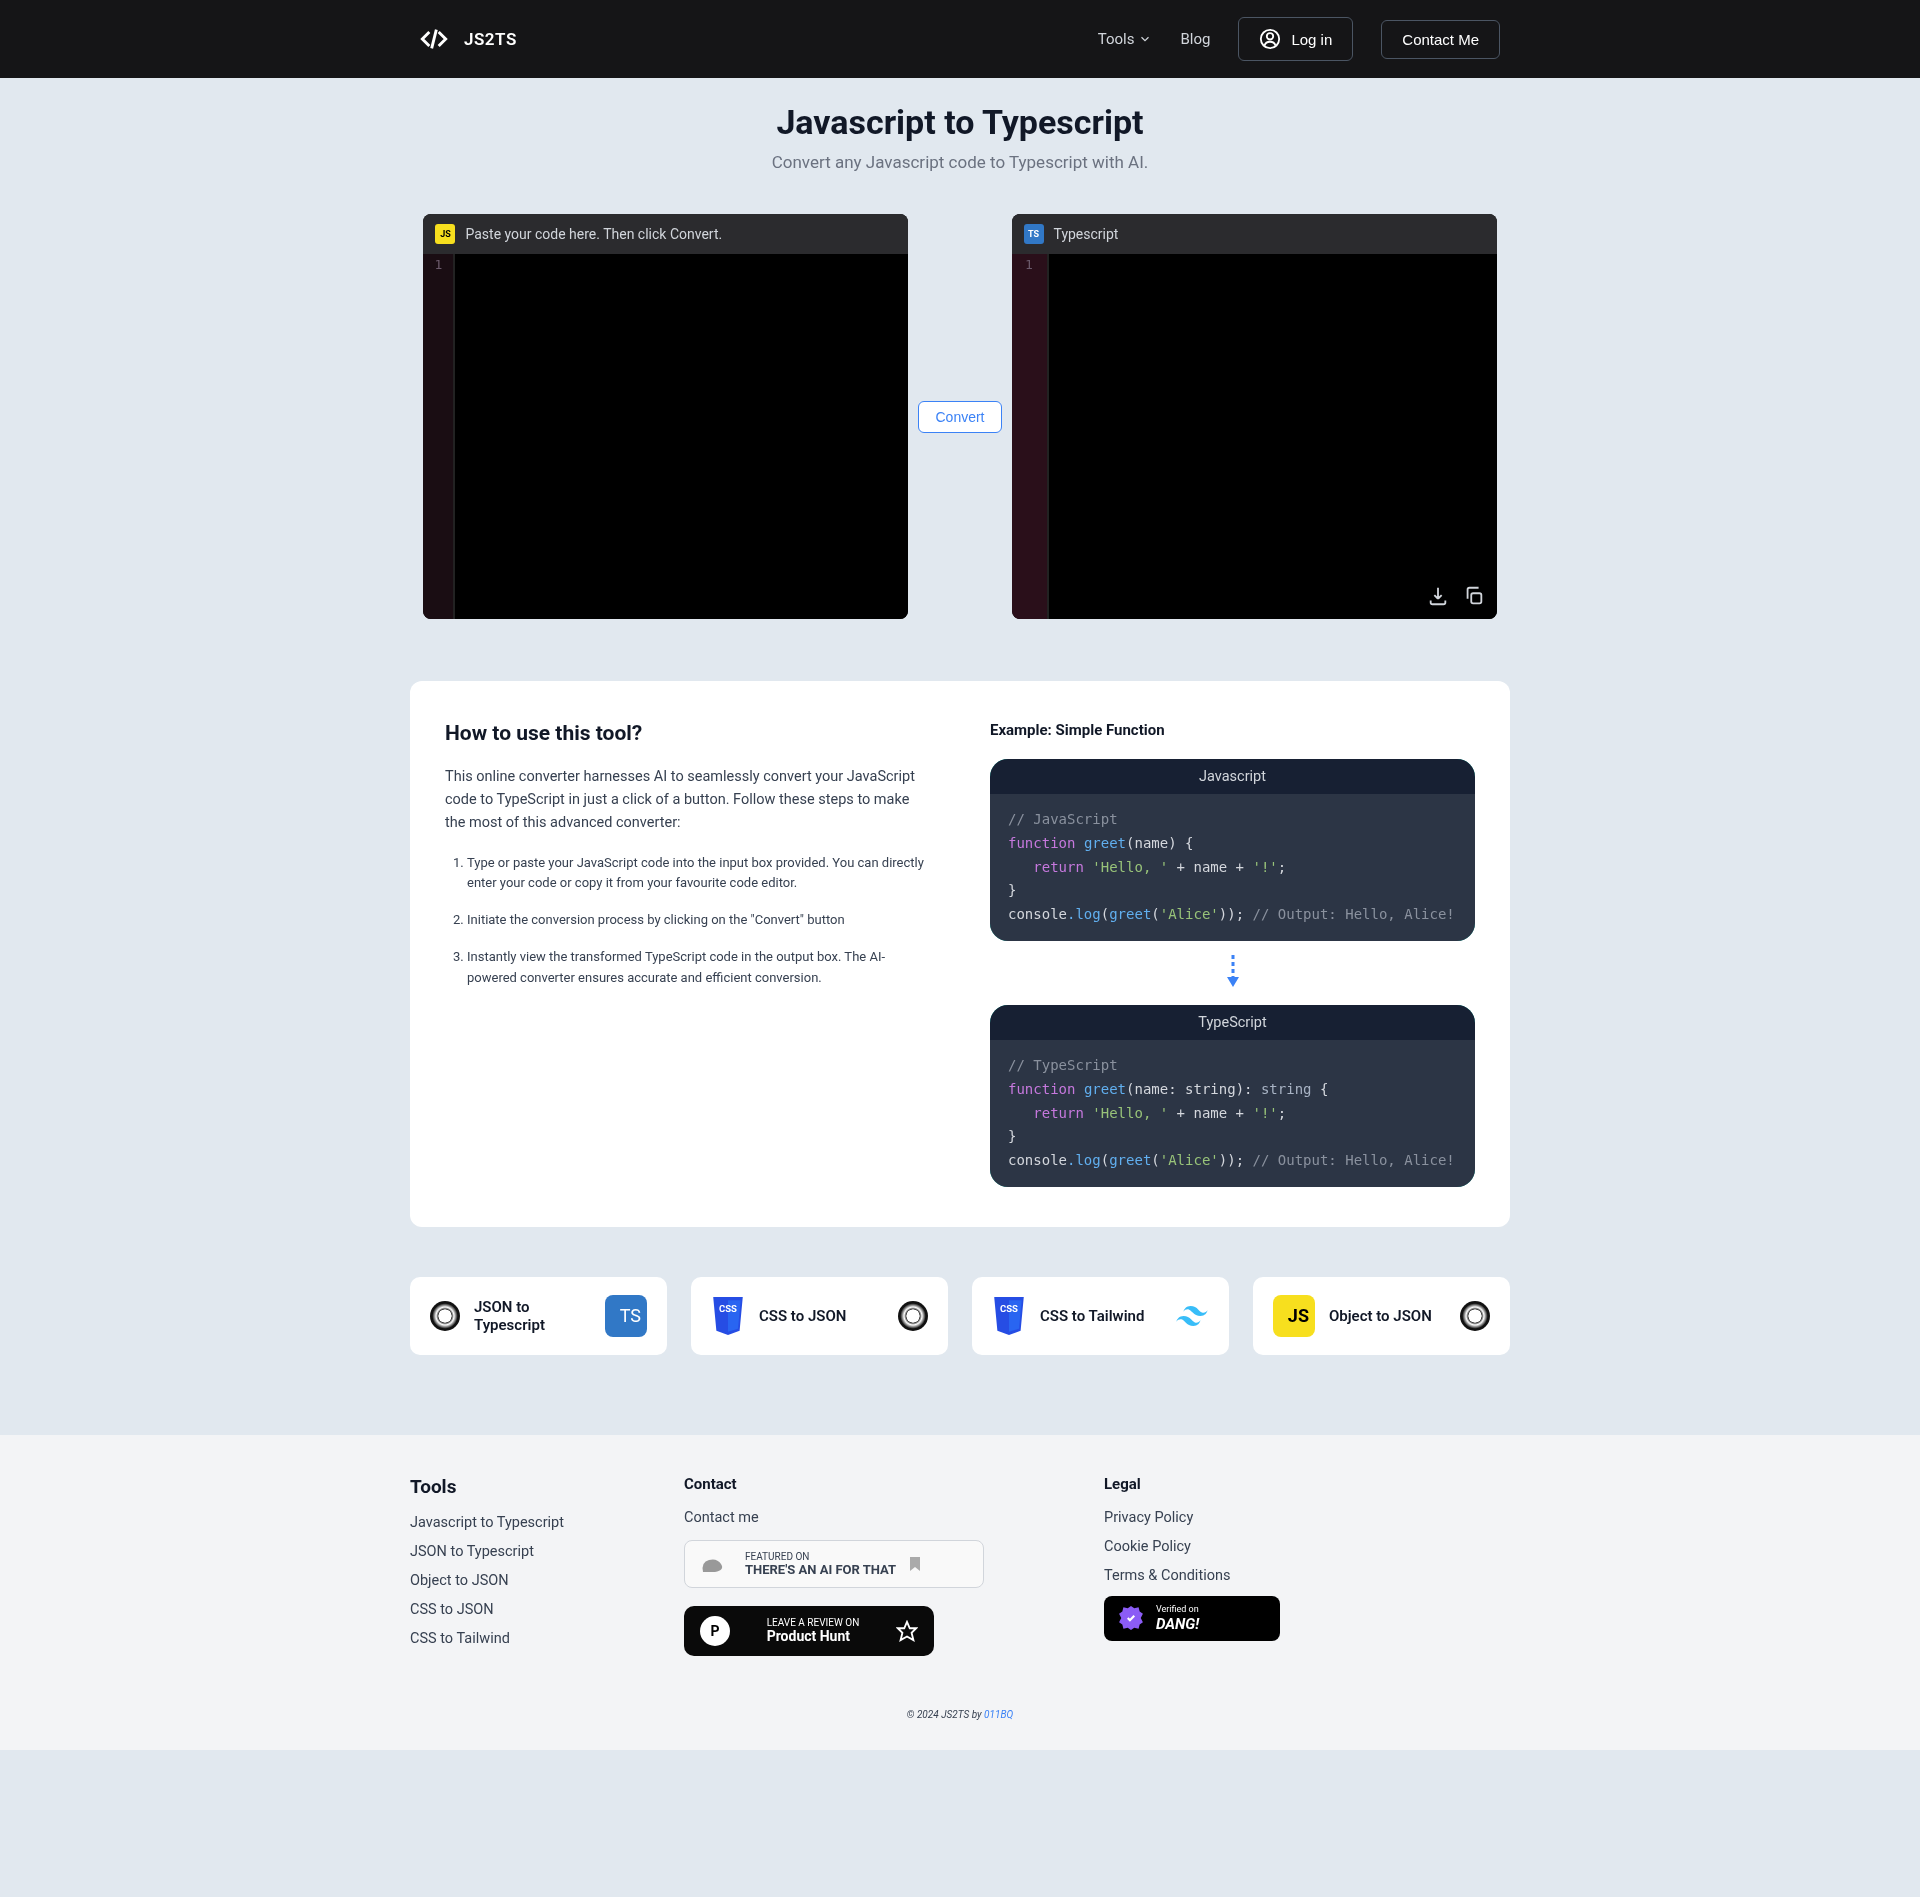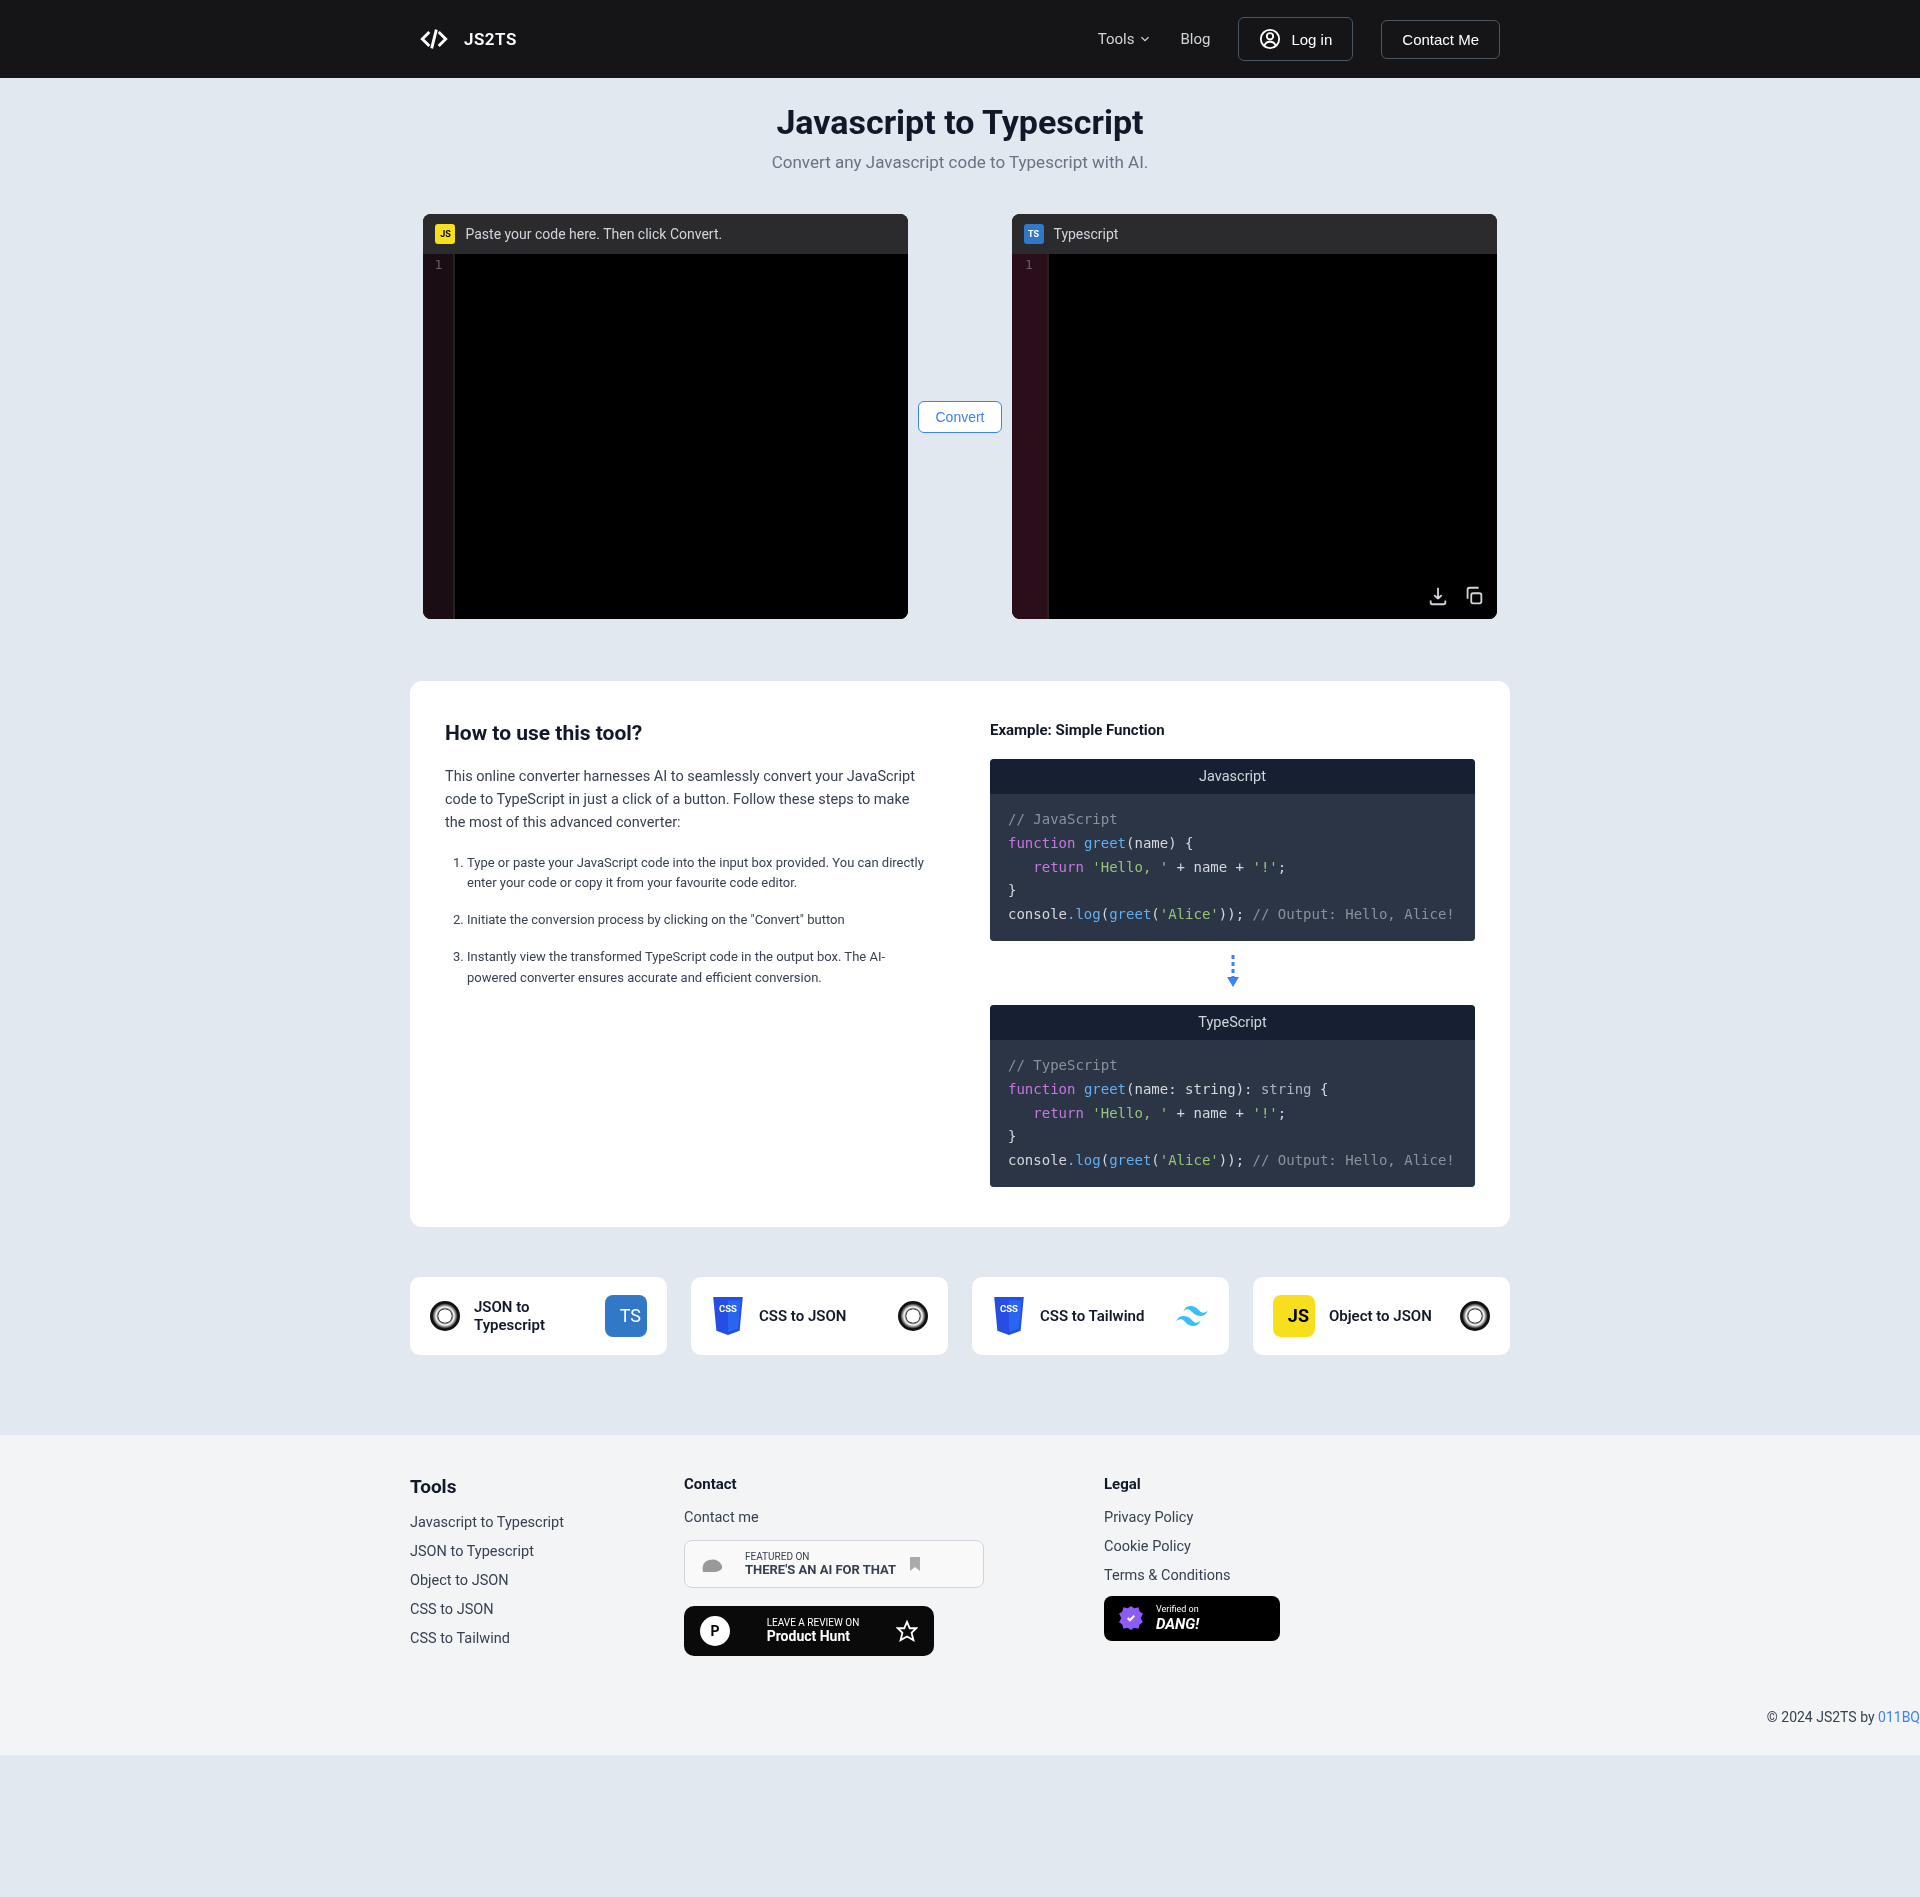--- a/index.html
+++ b/index.html
@@ -39,21 +39,21 @@
 
 
 .info-section { background: #fff; border-radius: 12px; max-width: 1100px; margin: 30px auto 50px; padding: 40px 35px; display: flex; gap: 60px; }
 .how-to { flex: 1; }
 .how-to h2 { font-size: 21px; font-weight: 700; margin-bottom: 20px; color: #111827; }
 .how-to p { font-size: 14.5px; color: #374151; line-height: 1.6; margin-bottom: 18px; }
 .how-to ol { padding-left: 22px; }
 .how-to li { font-size: 13px; color: #374151; line-height: 1.6; margin-bottom: 16px; }
 .example { flex: 1; }
 .example h2 { font-size: 15px; font-weight: 700; margin-bottom: 20px; color: #111827; }
-.code-block { background: #14b8a6; border-radius: 4px; overflow: hidden; }
+.code-block { background: #14b8a6; border-radius: 18px; overflow: hidden; }
 .code-block-header { background: #172033; text-align: center; padding: 9px; color: #d1d5db; font-size: 14.5px; }
 .code-block-body { padding: 14px 18px; font-family: 'Menlo', monospace; font-size: 14px; line-height: 1.7; background: #2c3545; }
 .arrow-down { text-align: center; padding: 12px 0; }
 .arrow-svg { width: 20px; height: 36px; }
 .comment { color: #8a919e; }
 .kw { color: #c678dd; }
 .fn { color: #61afef; }
 .str { color: #98c379; }
 .var { color: #d4d7dd; }
 .type { color: #a8b3c4; font-family: monospace; }
@@ -81,21 +81,21 @@
 .badge-text strong { font-size: 13px; display: block; }
 .ph-badge { background: #0a0a0a; border-radius: 10px; padding: 10px 16px; display: flex; align-items: center; justify-content: space-between; gap: 14px; width: 250px; margin-top: 18px; }
 .ph-circle { width: 30px; height: 30px; border-radius: 50%; background: #fff; display: flex; align-items: center; justify-content: center; font-weight: 700; font-size: 14px; }
 .ph-text { color: #fff; font-size: 10px; }
 .ph-text strong { font-size: 14px; display: block; }
 .dang-badge { background: #000; border-radius: 8px; padding: 8px 14px; display: flex; align-items: center; gap: 12px; width: 176px; margin-top: 12px; }
 .dang-icon { width: 26px; height: 26px; color: #8b5cf6; }
 .dang-text { color: #fff; }
 .dang-text small { font-size: 9px; display: block; }
 .dang-text strong { font-size: 15px; font-style: italic; }
-.copyright { text-align: right; margin-top: 50px; font-size: 14px; color: #374151; }
+.copyright { text-align: center; margin-top: 50px; font-size: 10px; color: #374151; font-style: italic; }
 .copyright a { color: #3b82f6; text-decoration: none; }
 </style>
 </head>
 <body>
 
 <header class="header">
   <div class="logo-area">
     <svg class="logo-icon" viewBox="0 0 24 24" fill="none" stroke="currentColor" stroke-width="2.5">
         <polyline points="16 18 22 12 16 6"></polyline>
         <polyline points="8 6 2 12 8 18"></polyline>

